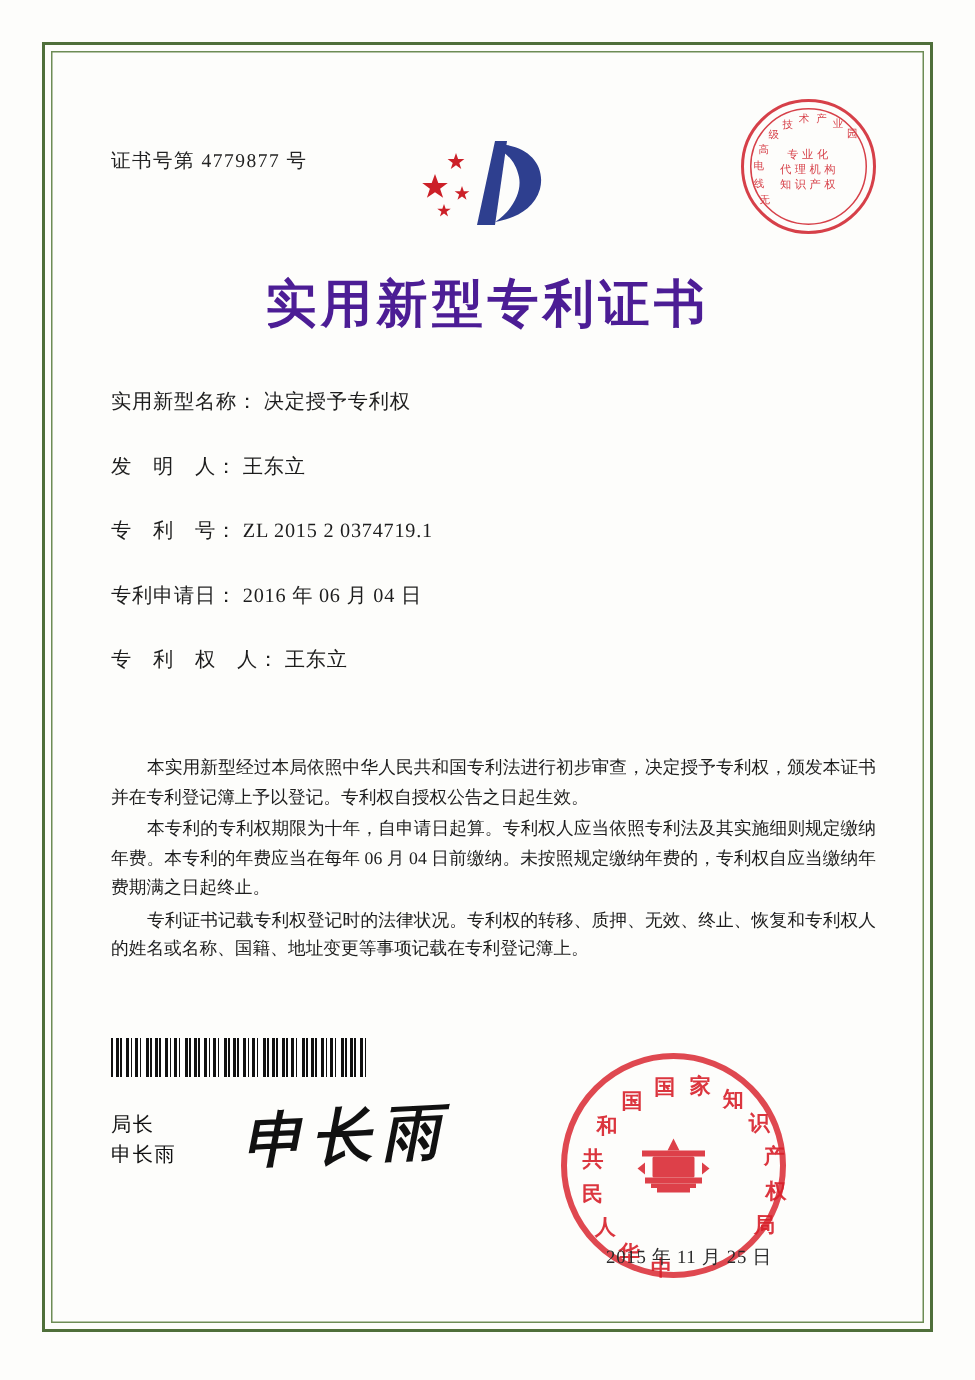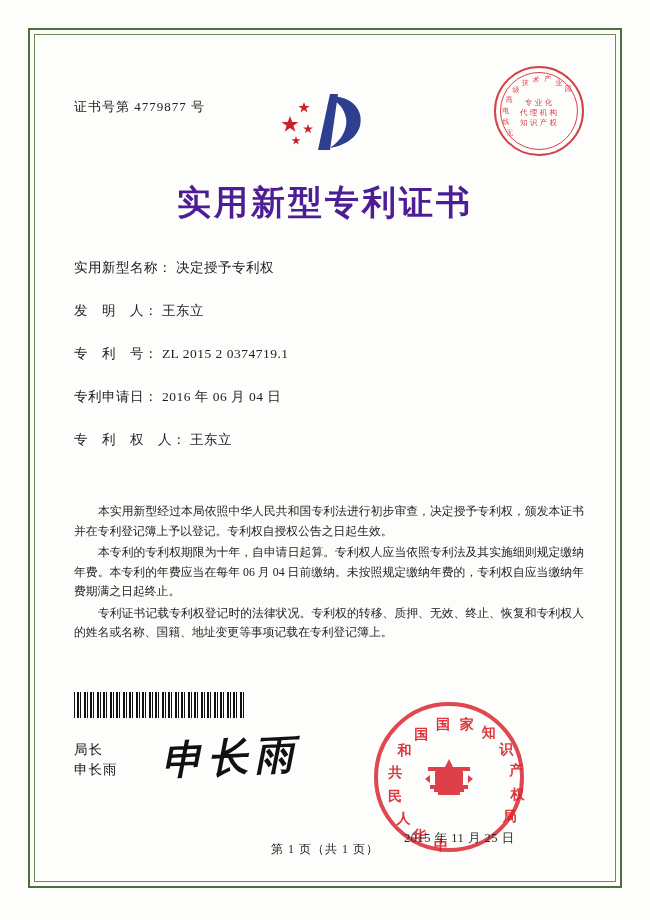--- a/index.html
+++ b/index.html
@@ -379,16 +379,15 @@
             <polygon points="27,4 31,12 23,12"></polygon>
             <rect x="6" y="12" width="42" height="4"></rect>
             <polygon points="3,24 8,20 8,28"></polygon>
             <polygon points="51,24 46,20 46,28"></polygon>
           </g>
         </svg>
       </div>
     </div>
     <div class="seal-date">2015 年 11 月 25 日</div>
 
-    <div class="footer">第 1 页（共 1 页）</div>
 
   </div>
 </div>
 
 </body></html>

